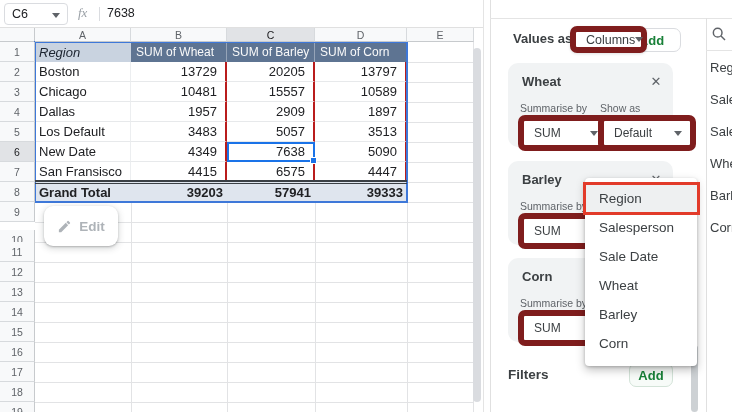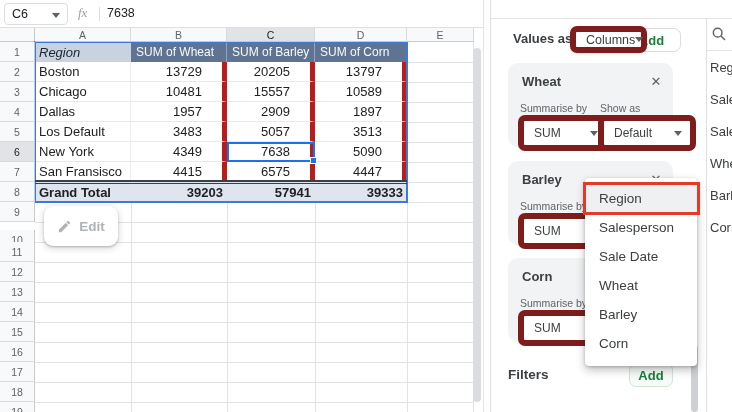--- a/index.html
+++ b/index.html
@@ -24,21 +24,21 @@
   .rowhdr{left:0;width:35px;background:#f8f9fa;border-right:1px solid #c7cacd;border-bottom:1px solid #d7dadd;
           font-size:10.5px;color:#5f6368;display:flex;align-items:center;justify-content:center;z-index:3;}
   .hl{background:#e1e3e6;color:#202124;}
   .gline{background:#e2e3e5;z-index:1;}
 
   
   .ptcell{display:flex;align-items:center;z-index:2;font-size:13px;}
   .pt-a1{background:#c9d3e0;font-style:italic;padding-left:4px;color:#1c2430;}
   .pt-h{background:#5e7492;color:#fafafa;font-size:12px;padding-left:5px;border-right:1px solid rgba(255,255,255,.35);}
   .pt-name{background:#fff;padding-left:4px;border-bottom:1px solid #e7e9eb;border-right:1px solid #eceef0;}
-  .pt-num{background:#fff;justify-content:flex-end;padding-right:20px;border-bottom:1px solid #e7e9eb;border-right:5px solid #b91c1c;}
+  .pt-num{background:#fff;justify-content:flex-end;padding-right:8px;border-bottom:1px solid #e7e9eb;border-right:2px solid #b91c1c;}
   .pt-tn{background:#dfe5ee;font-weight:bold;padding-left:4px;}
   .pt-tv{background:#dfe5ee;font-weight:bold;justify-content:flex-end;padding-right:4px;}
   .pt-outline{border:2px solid #3e78d9;z-index:2;pointer-events:none;}
   .dblline{border-top:2px solid #3b4045;border-bottom:1px solid #3b4045;z-index:4;pointer-events:none;}
   .sel{border:2px solid #1a73e8;z-index:5;pointer-events:none;}
   .selhandle{background:#1a73e8;border:1px solid #fff;z-index:6;width:7px;height:7px;}
 
   
   .editbtn{left:44px;top:206px;width:74px;height:40px;background:#fff;border-radius:9px;z-index:7;
            box-shadow:0 1px 2px rgba(60,64,67,.3),0 2px 6px 1px rgba(60,64,67,.18);
@@ -161,21 +161,21 @@
       <div class="abs ptcell pt-num" style="left: 227px; top: 82px; width: 88px; height: 20px;">15557</div>
       <div class="abs ptcell pt-num" style="left: 315px; top: 82px; width: 92px; height: 20px;">10589</div>
       <div class="abs ptcell pt-name" style="left: 35px; top: 102px; width: 96px; height: 20px;">Dallas</div>
       <div class="abs ptcell pt-num" style="left: 131px; top: 102px; width: 96px; height: 20px;">1957</div>
       <div class="abs ptcell pt-num" style="left: 227px; top: 102px; width: 88px; height: 20px;">2909</div>
       <div class="abs ptcell pt-num" style="left: 315px; top: 102px; width: 92px; height: 20px;">1897</div>
       <div class="abs ptcell pt-name" style="left: 35px; top: 122px; width: 96px; height: 20px;">Los Default</div>
       <div class="abs ptcell pt-num" style="left: 131px; top: 122px; width: 96px; height: 20px;">3483</div>
       <div class="abs ptcell pt-num" style="left: 227px; top: 122px; width: 88px; height: 20px;">5057</div>
       <div class="abs ptcell pt-num" style="left: 315px; top: 122px; width: 92px; height: 20px;">3513</div>
-      <div class="abs ptcell pt-name" style="left: 35px; top: 142px; width: 96px; height: 20px;">New York</div>
+      <div class="abs ptcell pt-name" style="left: 35px; top: 142px; width: 96px; height: 20px;">New Date</div>
       <div class="abs ptcell pt-num" style="left: 131px; top: 142px; width: 96px; height: 20px;">4349</div>
       <div class="abs ptcell pt-num" style="left: 227px; top: 142px; width: 88px; height: 20px;">7638</div>
       <div class="abs ptcell pt-num" style="left: 315px; top: 142px; width: 92px; height: 20px;">5090</div>
       <div class="abs ptcell pt-name" style="left: 35px; top: 162px; width: 96px; height: 20px;">San Fransisco</div>
       <div class="abs ptcell pt-num" style="left: 131px; top: 162px; width: 96px; height: 20px;">4415</div>
       <div class="abs ptcell pt-num" style="left: 227px; top: 162px; width: 88px; height: 20px;">6575</div>
       <div class="abs ptcell pt-num" style="left: 315px; top: 162px; width: 92px; height: 20px;">4447</div>
       <div class="abs ptcell pt-tn" style="left: 35px; top: 182px; width: 96px; height: 20px;">Grand Total</div>
       <div class="abs ptcell pt-tv" style="left: 131px; top: 182px; width: 96px; height: 20px;">39203</div>
       <div class="abs ptcell pt-tv" style="left: 227px; top: 182px; width: 88px; height: 20px;">57941</div>

